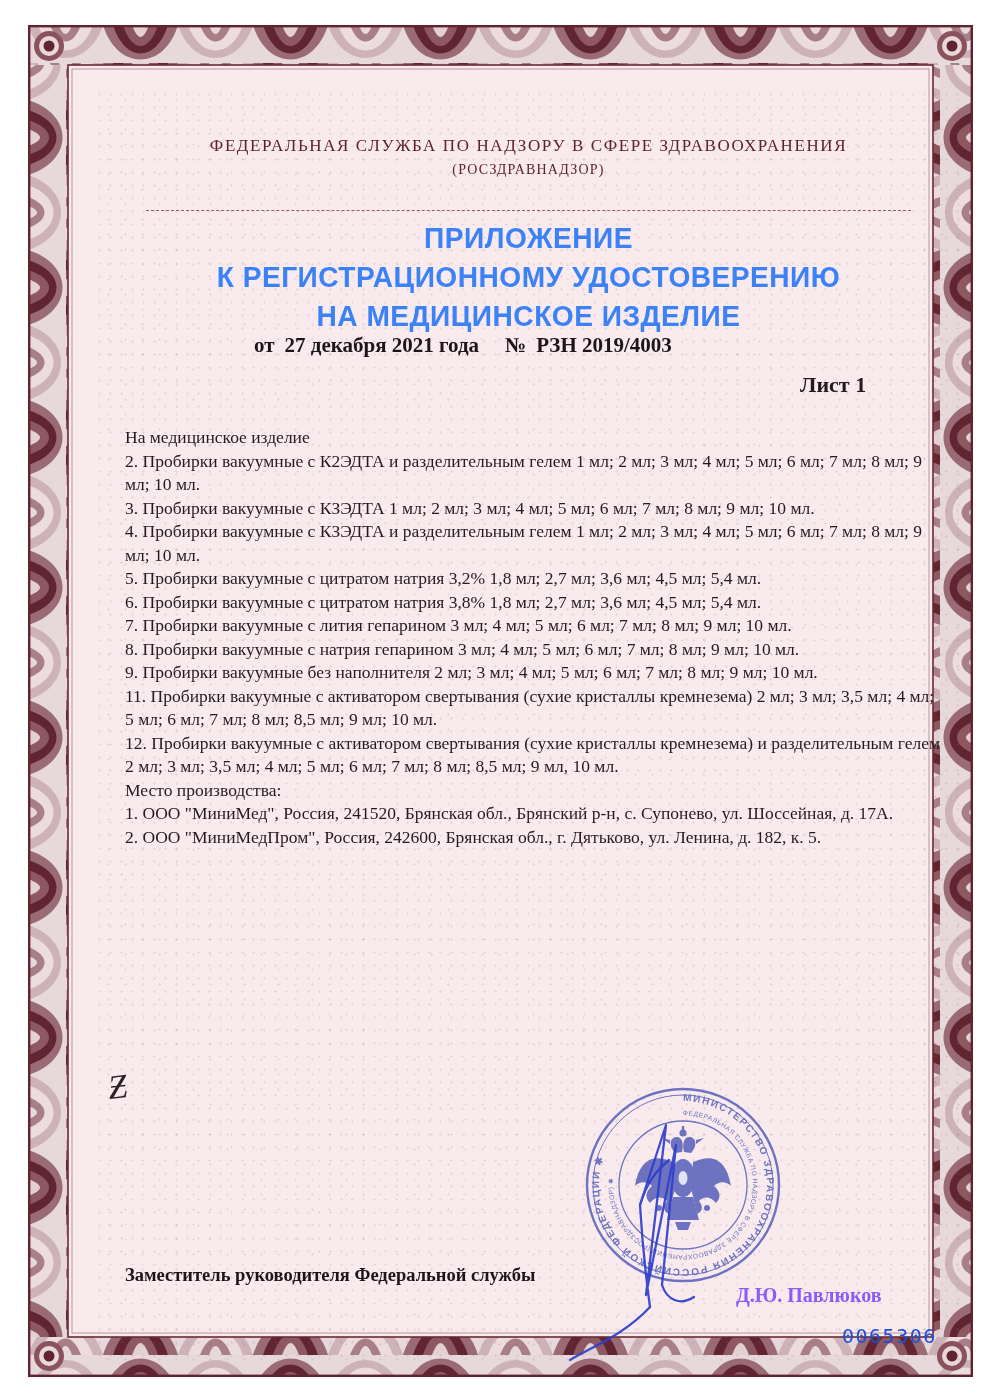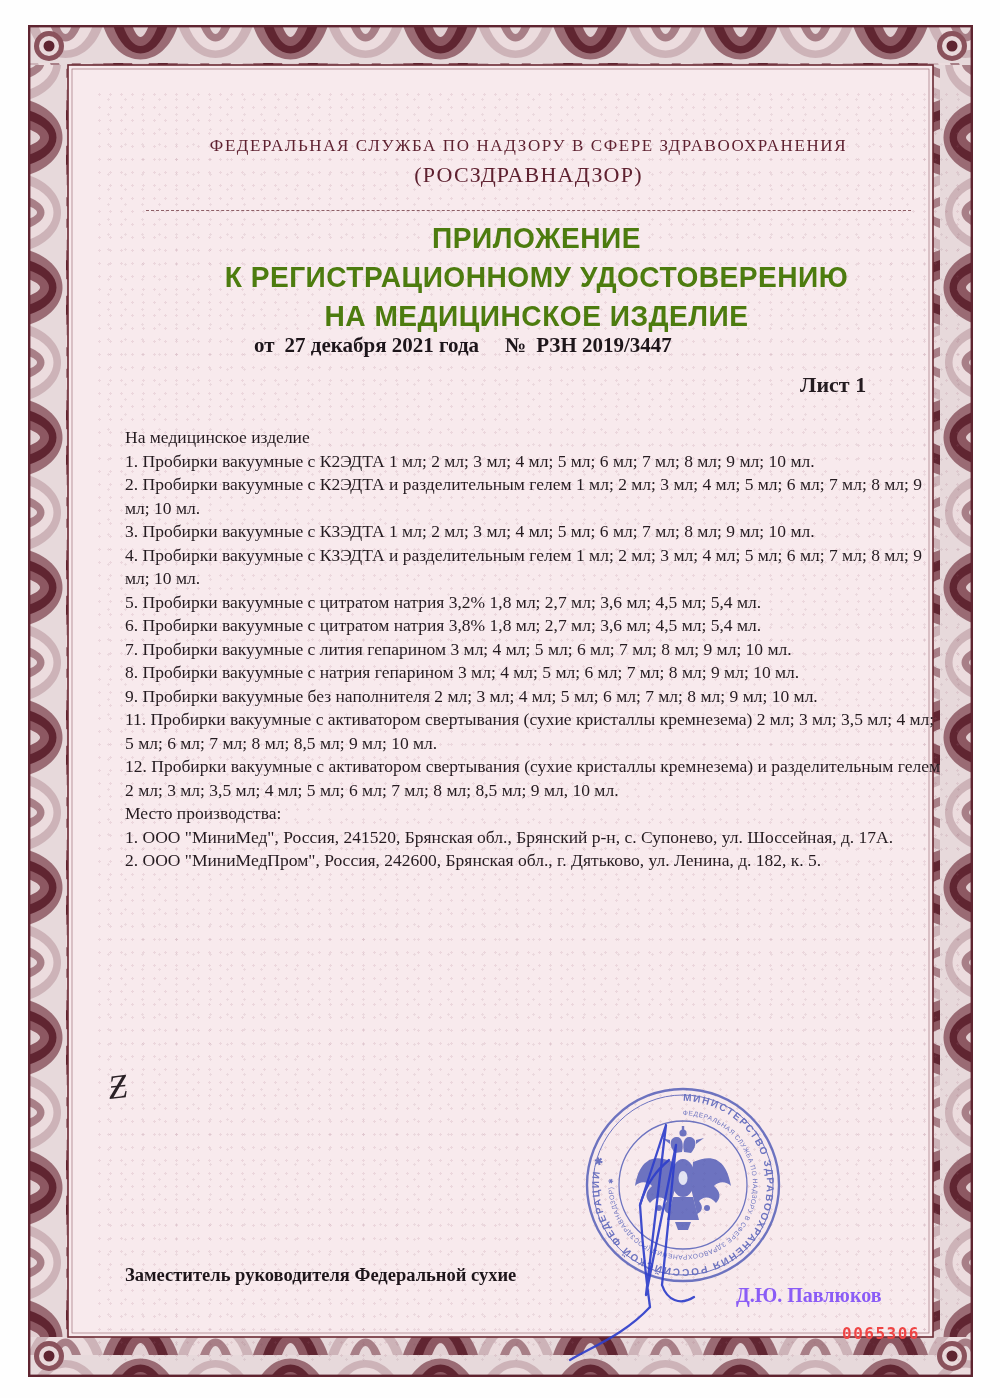--- a/index.html
+++ b/index.html
@@ -18,45 +18,45 @@
     content:""; position:absolute; inset:0; pointer-events:none;
     background-image:
       radial-gradient(circle, rgba(160,95,115,.14) 1px, transparent 1.1px),
       radial-gradient(circle, rgba(120,70,90,.10) 1px, transparent 1.1px);
     background-size:11px 13px, 17px 15px;
     background-position:0 0, 6px 4px;
   }
   .agency{ position:absolute; top:48px; left:0; width:100%; text-align:center;
     color:#5e2130; }
   .agency-line1{ font-size:17px; letter-spacing:1.6px; }
-  .agency-line2{ font-size:22px; letter-spacing:1.2px; margin-top:6px; }
+  .agency-line2{ font-size:14px; letter-spacing:1.2px; margin-top:6px; }
   .divider{ position:absolute; top:122px; left:52px; right:52px; height:0;
     border-top:1.6px dashed #8d5f66; }
-  .doc-title{ position:absolute; top:131px; left:8px; width:100%; text-align:center;
-    font-family:"Liberation Sans", sans-serif; font-weight:bold; color:#4d7c0f; }
+  .doc-title{ position:absolute; top:131px; left:0; width:100%; text-align:center;
+    font-family:"Liberation Sans", sans-serif; font-weight:bold; color:#3b82f6; }
   .doc-title div{ font-size:29px; line-height:39px; letter-spacing:.5px; transform:scaleX(.97); }
   .issue-row{ position:absolute; top:245px; left:160px; white-space:nowrap;
     font-weight:bold; font-size:21px; color:#1d151a; }
   .issue-gap{ display:inline-block; width:26px; }
   .small-gap{ display:inline-block; width:10px; }
   .sheet{ position:absolute; top:284px; left:706px; font-weight:bold; font-size:22px; }
   .body-text{ position:absolute; top:338px; left:31px; width:815px;
     font-size:17.5px; line-height:23.5px; color:#241b20; }
   .body-text p{ margin:0; }
   .p-bold{ font-weight:bold; }
   .hand-mark{ position:absolute; top:980px; left:14px; font-size:34px;
     font-style:italic; color:#2a2126; transform:rotate(-6deg); }
   .stamp-svg{ position:absolute; left:455px; top:990px; width:310px; height:300px; }
   .footer-left{ position:absolute; top:1171px; left:31px; font-weight:bold;
     font-size:18.5px; line-height:33px; color:#1d151a; }
   .footer-name{ position:absolute; top:1196px; left:642px; font-weight:bold;
     font-size:20px; color:#8b5cf6; }
   .serial{ position:absolute; top:1236px; left:748px;
-    font-family:"DejaVu Sans Mono", monospace; font-weight:bold;
-    font-size:16px; letter-spacing:1.5px; color:#ef4444; }
+    font-family:"DejaVu Sans Mono", monospace; font-weight:normal;
+    font-size:20px; letter-spacing:1.5px; color:#1d4ed8; }
 </style>
 </head>
 <body>
 
 <div class="page">
   <div class="doc">
 
     <svg class="border-svg" viewBox="0 0 945 1352" xmlns="http://www.w3.org/2000/svg">
       <defs>
         <pattern id="pt" width="150" height="38" patternUnits="userSpaceOnUse">
@@ -144,29 +144,28 @@
 
       <div class="divider"></div>
 
       <div class="doc-title">
         <div>ПРИЛОЖЕНИЕ</div>
         <div>К РЕГИСТРАЦИОННОМУ УДОСТОВЕРЕНИЮ</div>
         <div>НА МЕДИЦИНСКОЕ ИЗДЕЛИЕ</div>
       </div>
 
       <div class="issue-row">
-        <span>от</span><span class="small-gap"></span><span>27 декабря 2021 года</span><span class="issue-gap"></span><span>№</span><span class="small-gap"></span><span>РЗН 2019/3447</span>
+        <span>от</span><span class="small-gap"></span><span>27 декабря 2021 года</span><span class="issue-gap"></span><span>№</span><span class="small-gap"></span><span>РЗН 2019/4003</span>
       </div>
 
       <div class="sheet">Лист 1</div>
 
       <div class="body-text">
         <p>На медицинское изделие</p>
         <div>
-            <p>1. Пробирки вакуумные с К2ЭДТА 1 мл; 2 мл; 3 мл; 4 мл; 5 мл; 6 мл; 7 мл; 8 мл; 9 мл; 10 мл.</p>
             <p>2. Пробирки вакуумные с К2ЭДТА и разделительным гелем 1 мл; 2 мл; 3 мл; 4 мл; 5 мл; 6 мл; 7 мл; 8 мл; 9 мл; 10 мл.</p>
             <p>3. Пробирки вакуумные с КЗЭДТА 1 мл; 2 мл; 3 мл; 4 мл; 5 мл; 6 мл; 7 мл; 8 мл; 9 мл; 10 мл.</p>
             <p>4. Пробирки вакуумные с КЗЭДТА и разделительным гелем 1 мл; 2 мл; 3 мл; 4 мл; 5 мл; 6 мл; 7 мл; 8 мл; 9 мл; 10 мл.</p>
             <p>5. Пробирки вакуумные с цитратом натрия 3,2% 1,8 мл; 2,7 мл; 3,6 мл; 4,5 мл; 5,4 мл.</p>
             <p>6. Пробирки вакуумные с цитратом натрия 3,8% 1,8 мл; 2,7 мл; 3,6 мл; 4,5 мл; 5,4 мл.</p>
             <p>7. Пробирки вакуумные с лития гепарином 3 мл; 4 мл; 5 мл; 6 мл; 7 мл; 8 мл; 9 мл; 10 мл.</p>
             <p>8. Пробирки вакуумные с натрия гепарином 3 мл; 4 мл; 5 мл; 6 мл; 7 мл; 8 мл; 9 мл; 10 мл.</p>
             <p>9. Пробирки вакуумные без наполнителя 2 мл; 3 мл; 4 мл; 5 мл; 6 мл; 7 мл; 8 мл; 9 мл; 10 мл.</p>
             <p>11. Пробирки вакуумные с активатором свертывания (сухие кристаллы кремнезема) 2 мл; 3 мл; 3,5 мл; 4 мл; 5 мл; 6 мл; 7 мл; 8 мл; 8,5 мл; 9 мл; 10 мл.</p>
             <p>12. Пробирки вакуумные с активатором свертывания (сухие кристаллы кремнезема) и разделительным гелем 2 мл; 3 мл; 3,5 мл; 4 мл; 5 мл; 6 мл; 7 мл; 8 мл; 8,5 мл; 9 мл, 10 мл.</p>
@@ -217,21 +216,21 @@
         </g>
         <g fill="none" stroke="#2f3fcb" stroke-width="2.3" stroke-linecap="round" stroke-linejoin="round" opacity="0.92">
           <path d="M21,282 C45,268 76,256 101,229"></path>
           <path d="M101,229 C96,193 93,160 91,127 L117,47 L97,217 L127,67 L113,207"></path>
           <path d="M113,207 C118,222 131,228 145,219"></path>
           <path d="M91,127 C98,104 108,92 120,82"></path>
         </g>
       </svg>
 
       <div class="footer-left">
-        <div>Заместитель руководителя Федеральной сухие</div>
+        <div>Заместитель руководителя Федеральной службы</div>
       </div>
 
       <div class="footer-name">Д.Ю. Павлюков</div>
 
       <div class="serial">0065306</div>
 
     </div>
   </div>
 </div>
 

